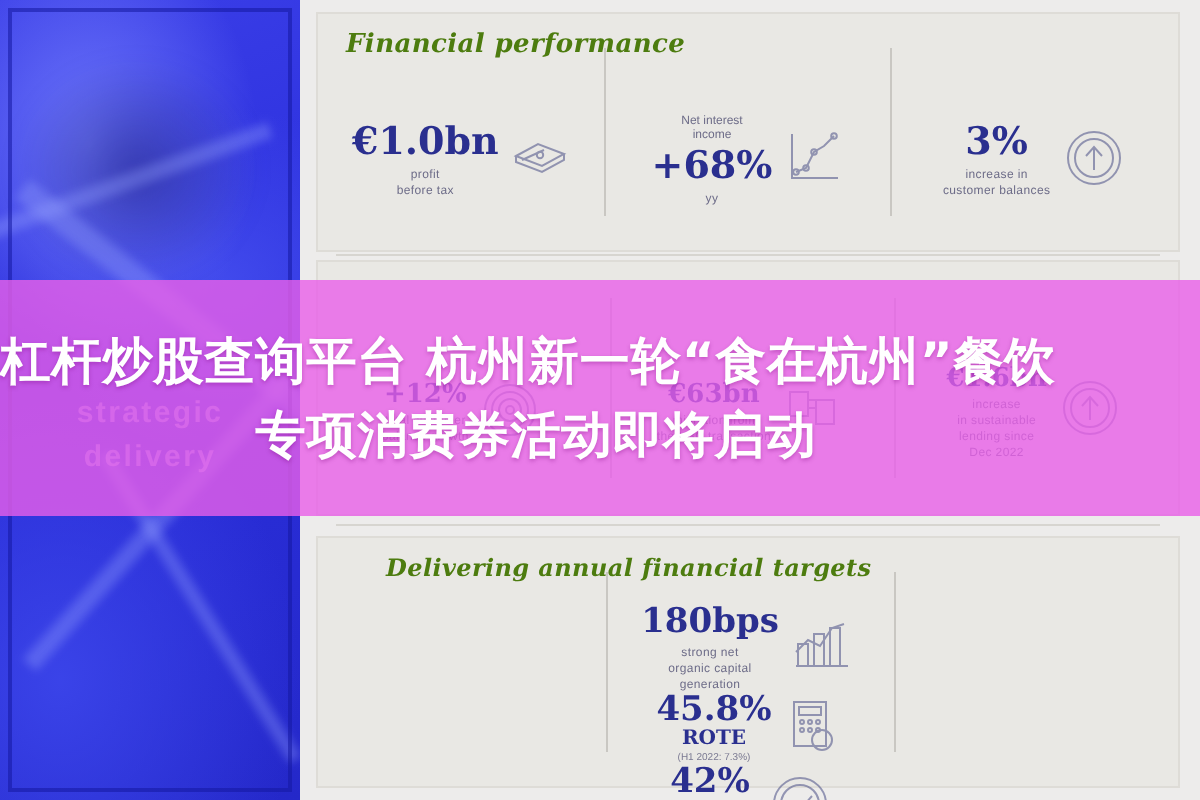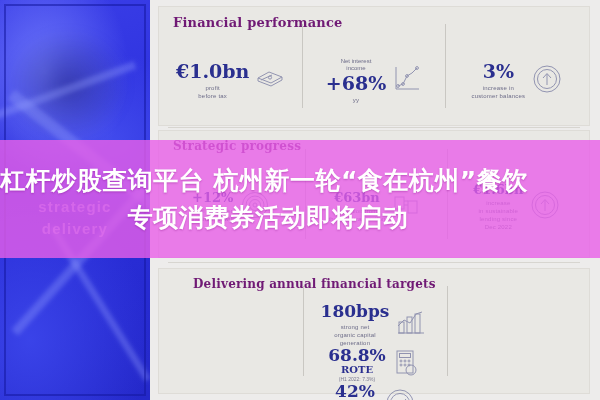--- a/index.html
+++ b/index.html
@@ -44,22 +44,23 @@
     background:#edeceb;
     padding:0;
   }
   .panel{
     position:absolute;left:8px;right:10px;
     background:#e9e8e4;
     border:1px solid #dedcd7;
   }
   .panel-title{
     font-family:"DejaVu Serif", serif;
-    font-weight:700;color:#701a75;
+    font-weight:700;color:#4d7c0f;
     letter-spacing:.2px;
+    font-style:italic;
   }
   .divider{
     position:absolute;width:1px;top:14%;bottom:14%;
     background:#c9c7c2;
   }
 
   
   .stats{position:absolute;left:0;right:0;display:flex;align-items:center;}
   .cell{flex:1;display:flex;align-items:center;justify-content:center;gap:6px;}
   .stat{text-align:center;line-height:1.05;}
@@ -195,21 +196,20 @@
             </svg>
           </span>
         </div>
 
       </div>
     </div>
 
     <div class="sep-line" style="top:127px;"></div>
 
     <div class="panel" id="p2">
-      <div class="panel-title">Strategic progress</div>
       <div class="divider d1"></div>
       <div class="divider d2"></div>
       <div class="stats">
 
         <div class="cell">
           <div class="stat">
             <div class="big">+12%</div>
             <div class="small">total customer<br>balance growth</div>
           </div>
           <span class="icon">
@@ -272,21 +272,21 @@
                 <rect x="12" y="8" width="5" height="16"></rect>
               <rect x="20" y="5" width="5" height="19"></rect>
               <path d="M3 17 L9 11 L15 14 L21 5 L27 3"></path>
               <path d="M3 24 L29 24"></path>
             </svg>
           </span>
         </div>
 
         <div class="cell">
           <div class="stat">
-            <div class="big">68.8%</div>
+            <div class="big">45.8%</div>
             <div class="big" style="font-size:10px;">ROTE</div>
             <div class="tiny">(H1 2022: 7.3%)</div>
           </div>
           <span class="icon">
             <svg width="28" height="30" viewBox="0 0 28 30" fill="none" stroke="currentColor" stroke-width="1">
               <rect x="5" y="3" width="16" height="22"></rect>
               <rect x="7.5" y="5.5" width="11" height="4"></rect>
               <circle cx="9" cy="13" r="1"></circle>
                 <circle cx="13" cy="13" r="1"></circle>
                 <circle cx="17" cy="13" r="1"></circle>

